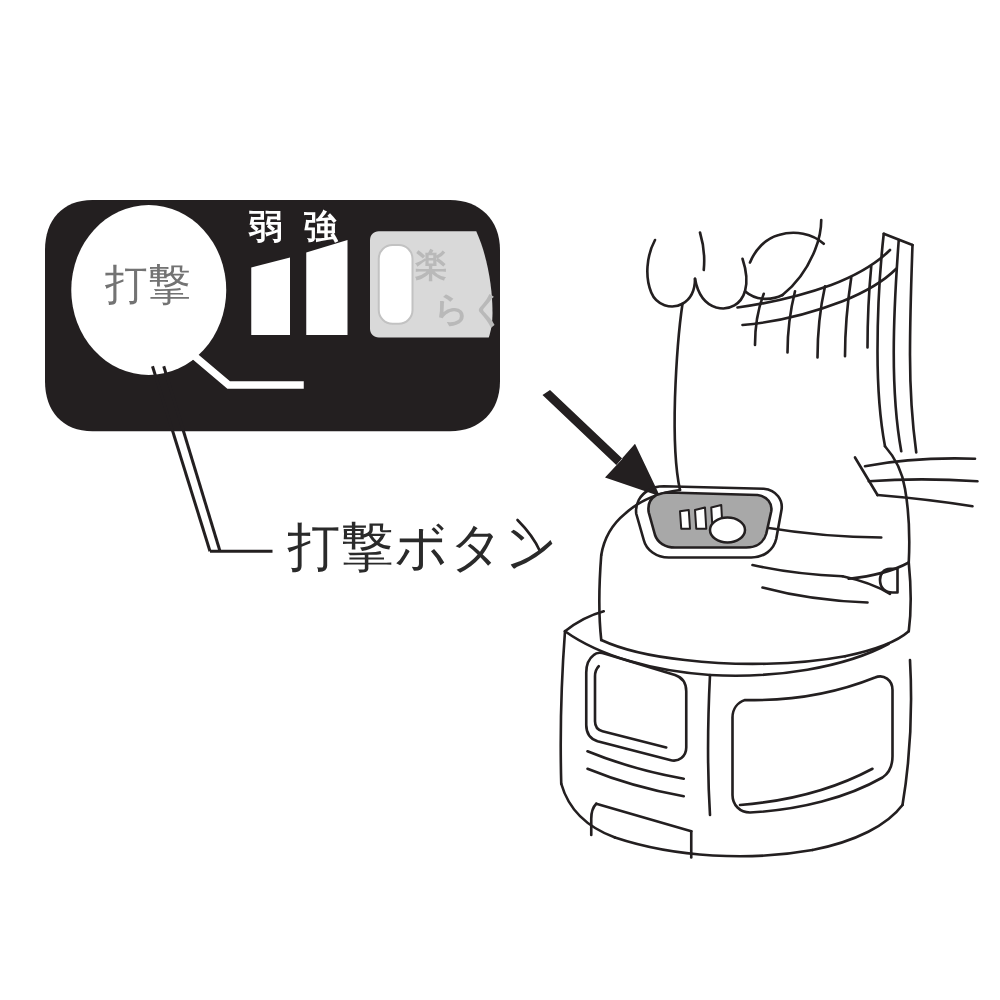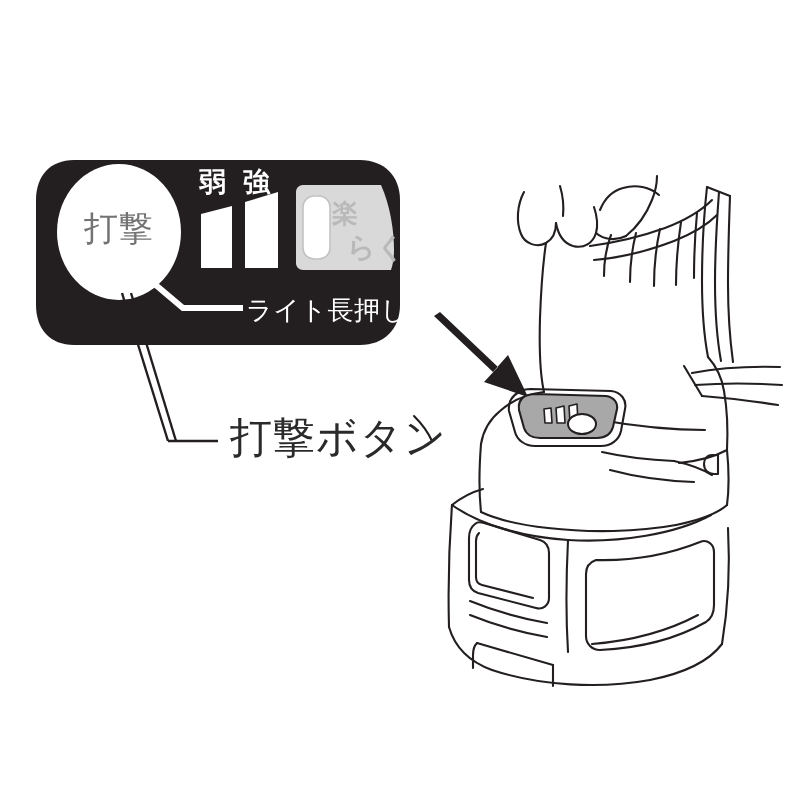--- a/index.html
+++ b/index.html
@@ -343,17 +343,16 @@
   <div class="lbl" id="lbl-weak">弱</div>
 
   <div class="lbl" id="lbl-strong">強</div>
 
   <div class="lbl" id="lbl-raku-1">楽</div>
 
   <div class="lbl" id="lbl-raku-2">らく</div>
 
   <div class="lbl" id="lbl-dageki-circle">打撃</div>
 
-  <div class="lbl" id="lbl-light-hold">ライト長押し</div>
 
   <div class="lbl" id="lbl-dageki-button">打撃ボタン</div>
 
 </div>
 
 </body></html>

